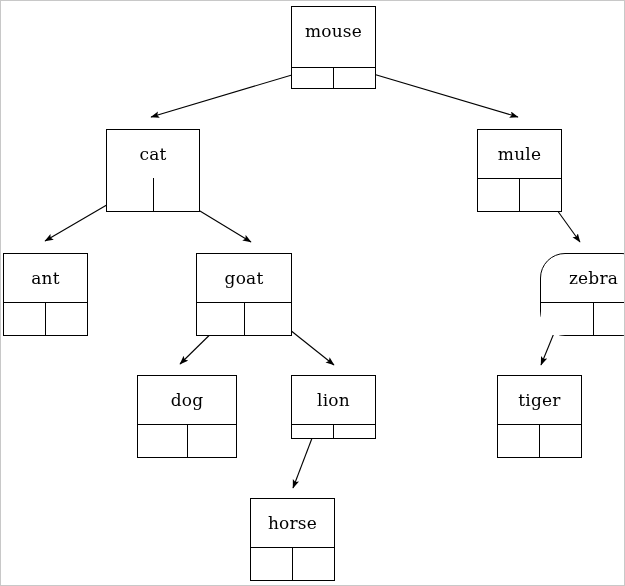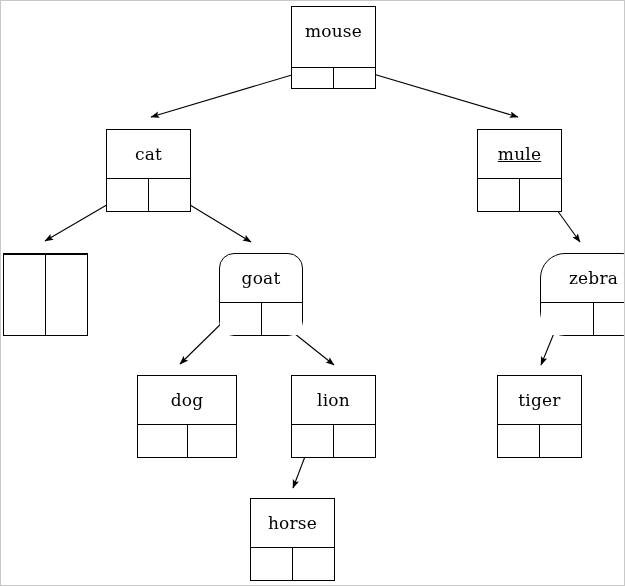--- a/index.html
+++ b/index.html
@@ -83,44 +83,45 @@
   </svg>
 
   <div class="node" style="left: 290px; top: 5px; width: 85px; height: 83px; gap: 12px;">
     <div class="node-label">mouse</div>
     <div class="node-pointers">
       <div class="ptr left"></div>
       <div class="ptr right"></div>
     </div>
   </div>
 
-  <div class="node" style="left: 105px; top: 128px; width: 85px; height: 83px;">
+  <div class="node" style="left: 105px; top: 128px; width: 94px; height: 83px; align-items: center;">
     <div class="node-label">cat</div>
     <div class="node-pointers">
       <div class="ptr left"></div>
       <div class="ptr right"></div>
     </div>
   </div>
 
-  <div class="node" style="left: 476px; top: 128px; width: 85px; height: 83px; text-decoration: underline;">
+  <div class="node" style="left: 476px; top: 128px; width: 85px; height: 83px;">
     <div class="node-label">mule</div>
     <div class="node-pointers">
       <div class="ptr left"></div>
       <div class="ptr right"></div>
     </div>
   </div>
 
   <div class="node" style="left: 2px; top: 252px; width: 85px; height: 83px;">
+    <div class="node-label">ant</div>
     <div class="node-pointers">
       <div class="ptr left"></div>
       <div class="ptr right"></div>
     </div>
   </div>
 
-  <div class="node" style="left: 218px; top: 252px; width: 84px; height: 83px; border-radius: 15px;">
+  <div class="node" style="left: 195px; top: 252px; width: 96px; height: 83px;">
     <div class="node-label">goat</div>
     <div class="node-pointers">
       <div class="ptr left"></div>
       <div class="ptr right"></div>
     </div>
   </div>
 
   <div class="node" style="left: 539px; top: 252px; width: 107px; height: 83px; border-radius: 25px;">
     <div class="node-label">zebra</div>
     <div class="node-pointers">
@@ -130,21 +131,21 @@
   </div>
 
   <div class="node" style="left: 136px; top: 374px; width: 100px; height: 83px;">
     <div class="node-label">dog</div>
     <div class="node-pointers">
       <div class="ptr left"></div>
       <div class="ptr right"></div>
     </div>
   </div>
 
-  <div class="node" style="left: 290px; top: 374px; width: 85px; height: 83px;">
+  <div class="node" style="left: 290px; top: 374px; width: 85px; height: 64px;">
     <div class="node-label">lion</div>
     <div class="node-pointers">
       <div class="ptr left"></div>
       <div class="ptr right"></div>
     </div>
   </div>
 
   <div class="node" style="left: 496px; top: 374px; width: 85px; height: 83px; text-align: right;">
     <div class="node-label">tiger</div>
     <div class="node-pointers">

